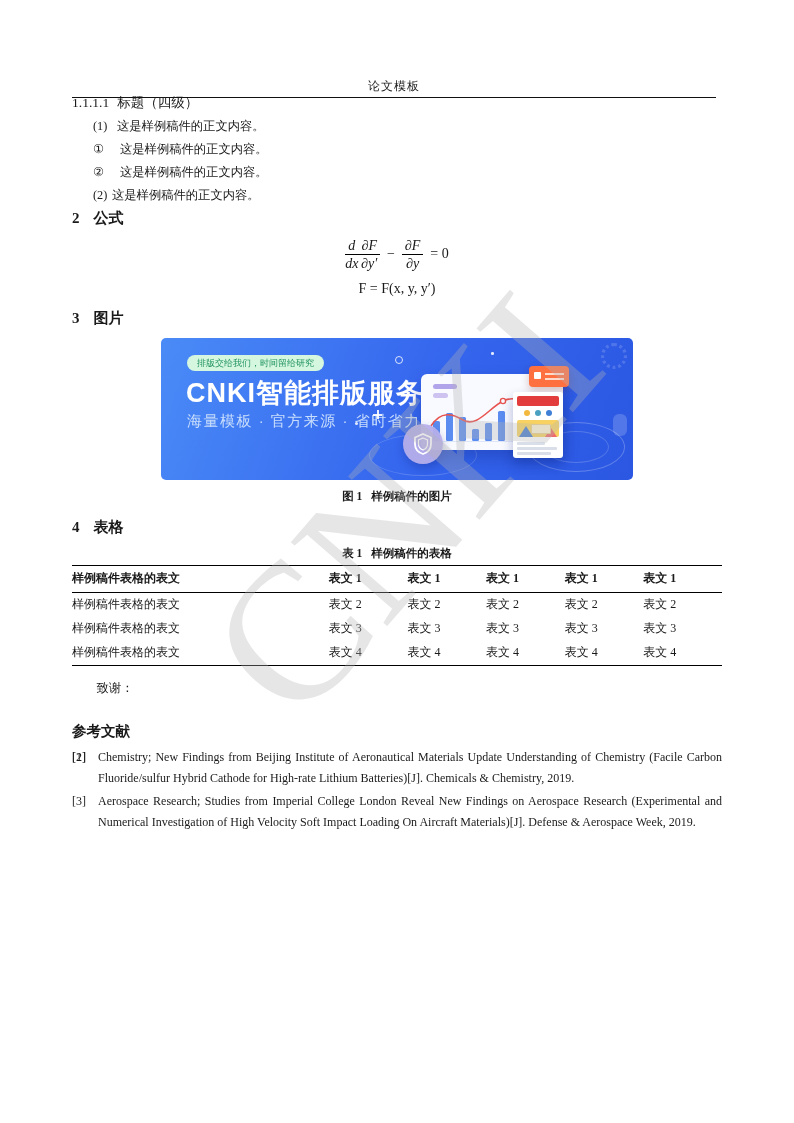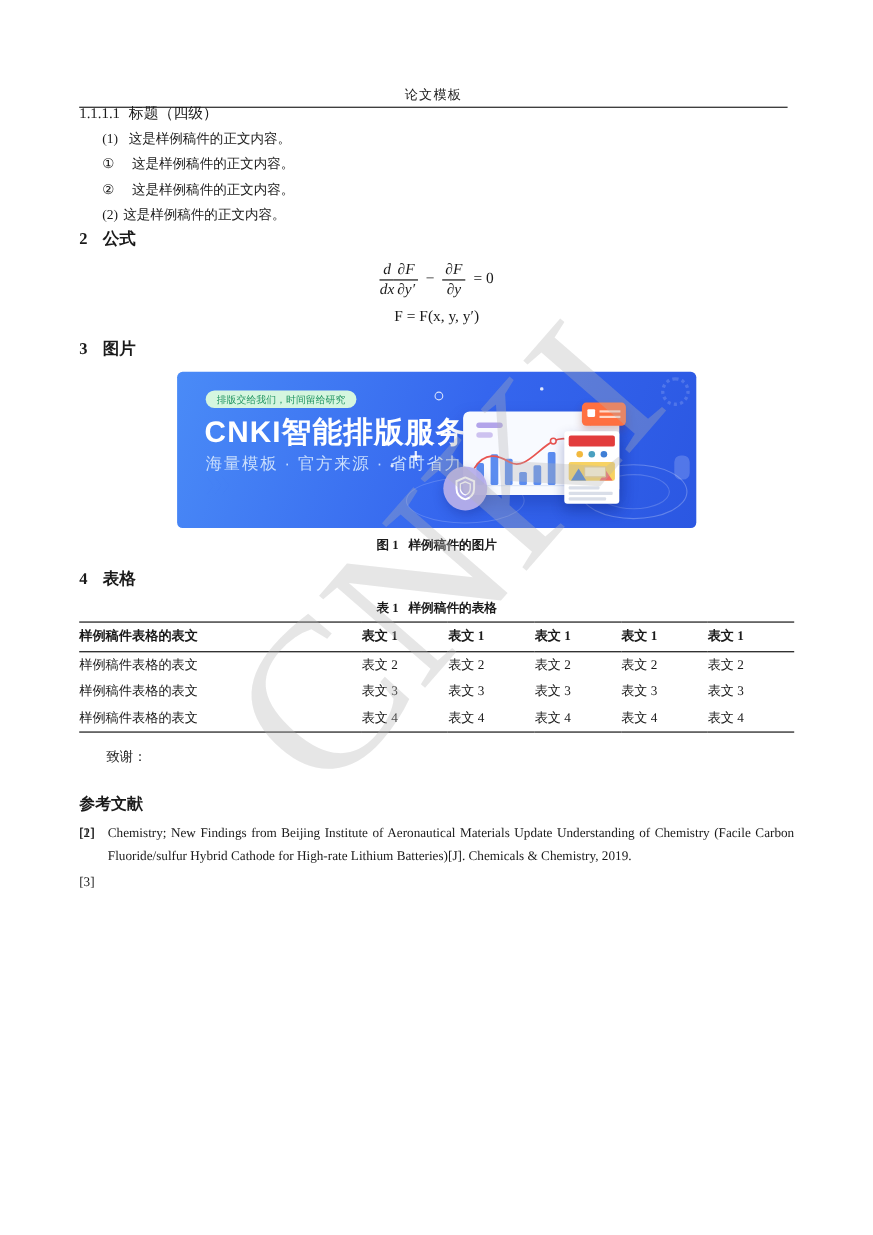--- a/index.html
+++ b/index.html
@@ -309,20 +309,21 @@
     <div class="refs">
       <div class="ref">
         <span class="ref-label">[1]</span>
       </div>
       <div class="ref">
         <span class="ref-label">[2]</span>
         <span>Chemistry; New Findings from Beijing Institute of Aeronautical Materials Update Understanding of Chemistry (Facile Carbon Fluoride/sulfur Hybrid Cathode for High-rate Lithium Batteries)[J]. Chemicals &amp; Chemistry, 2019.</span>
       </div>
       <div class="ref">
         <span class="ref-label">[3]</span>
+        <span>Aerospace Research; Studies from Imperial College London Reveal New Findings on Aerospace Research (Experimental and Numerical Investigation of High Velocity Soft Impact Loading On Aircraft Materials)[J]. Defense &amp; Aerospace Week, 2019.</span>
       </div>
     </div>
 
   </div>
 
   <div class="watermark">CNKI</div>
 
 </div>
 
 </body></html>

